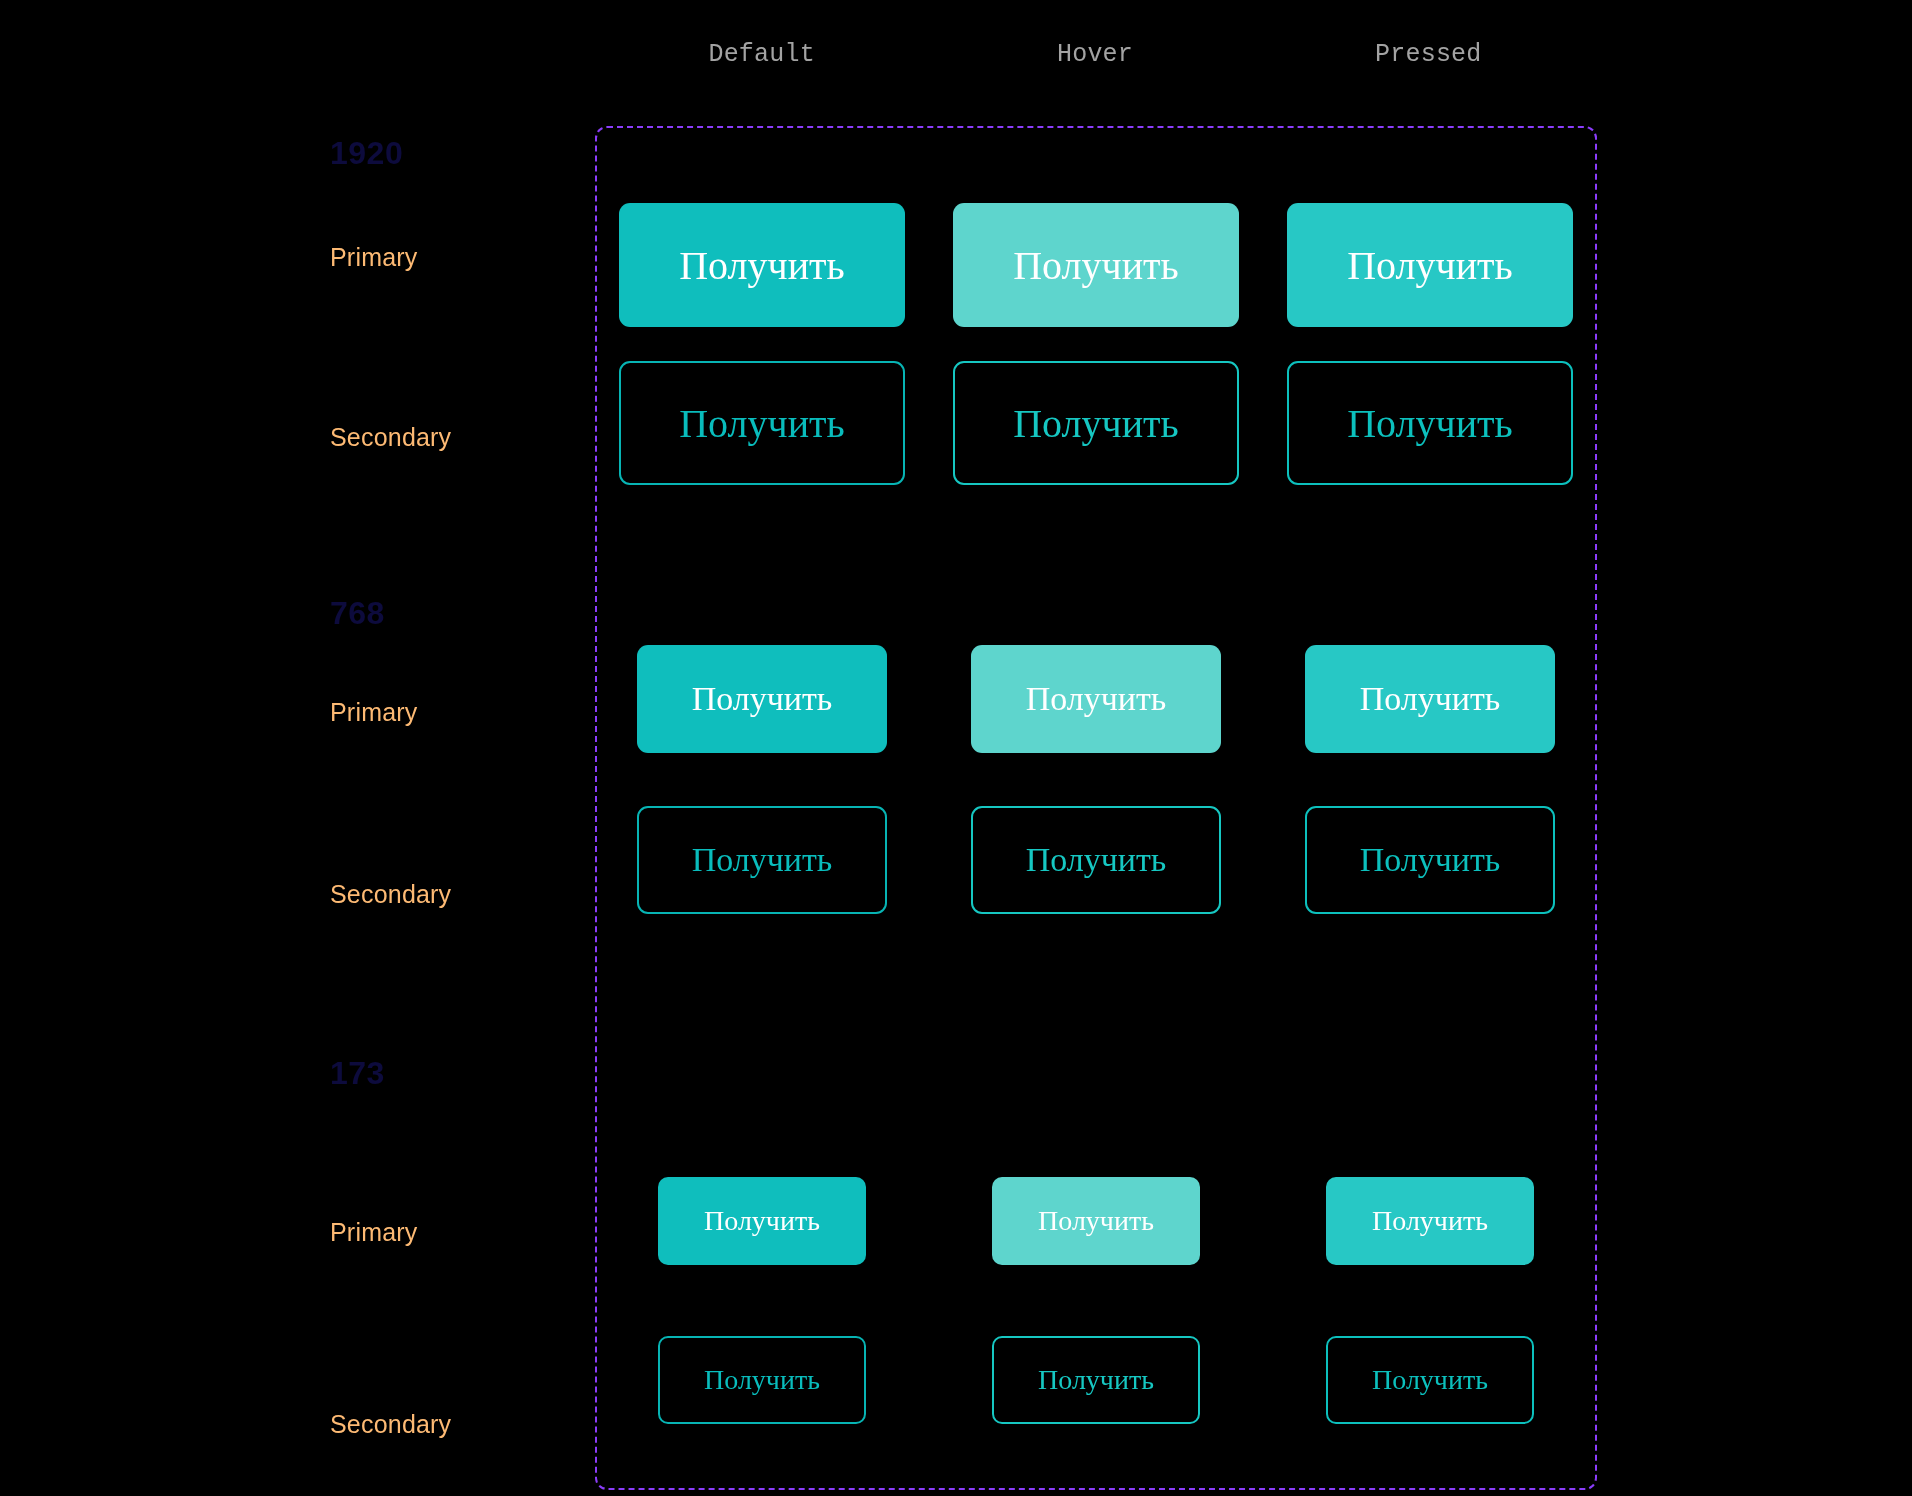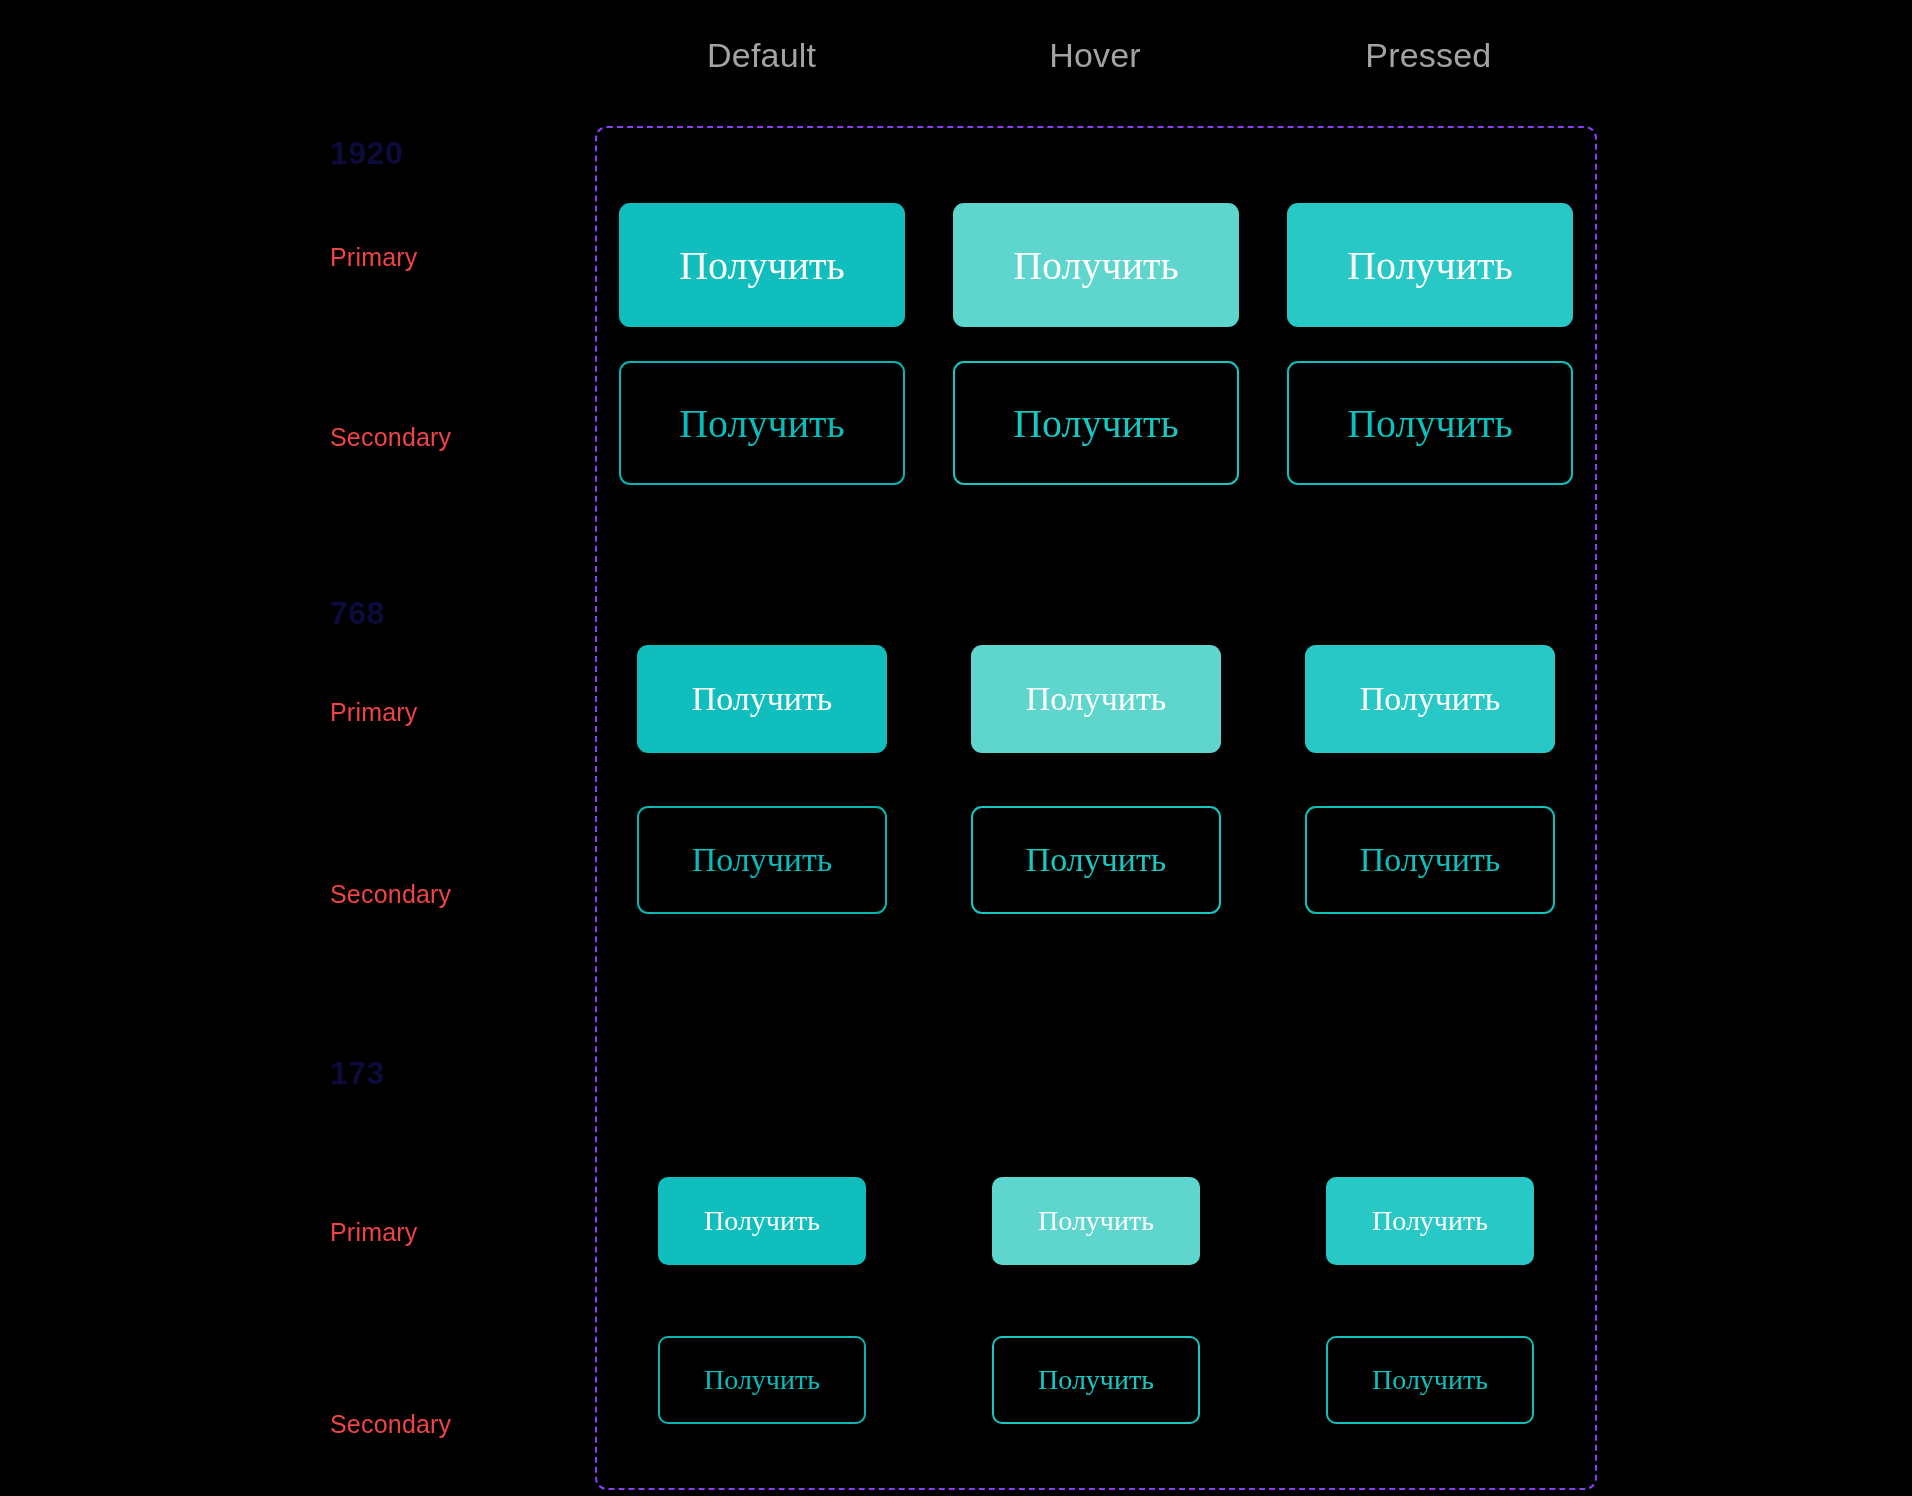--- a/index.html
+++ b/index.html
@@ -24,24 +24,25 @@
     top: 38px;
     left: 595px;
     width: 1000px;
     height: 34px;
     display: flex;
   }
   .col-header {
     flex: 1 1 0;
     text-align: center;
     color: #a3a3a3;
-    font-size: 34px;
+    font-size: 25px;
     line-height: 34px;
     letter-spacing: 0.2px;
     white-space: nowrap;
+    font-family: Liberation Mono, monospace;
   }
 
   
   .frame {
     position: absolute;
     left: 595px;
     top: 126px;
     width: 1002px;
     height: 1364px;
     border: 2px dashed #8b3dfa;
@@ -62,21 +63,21 @@
     color: #0d0b3d;
     font-size: 32px;
     font-weight: bold;
     letter-spacing: 0.5px;
     line-height: 1;
     white-space: nowrap;
   }
   .row-label {
     position: absolute;
     left: 330px;
-    color: #ef4444;
+    color: #fdba74;
     font-size: 25px;
     line-height: 1;
     letter-spacing: 0.2px;
     white-space: nowrap;
   }
 
   
   .btn-row {
     position: absolute;
     left: 595px;

